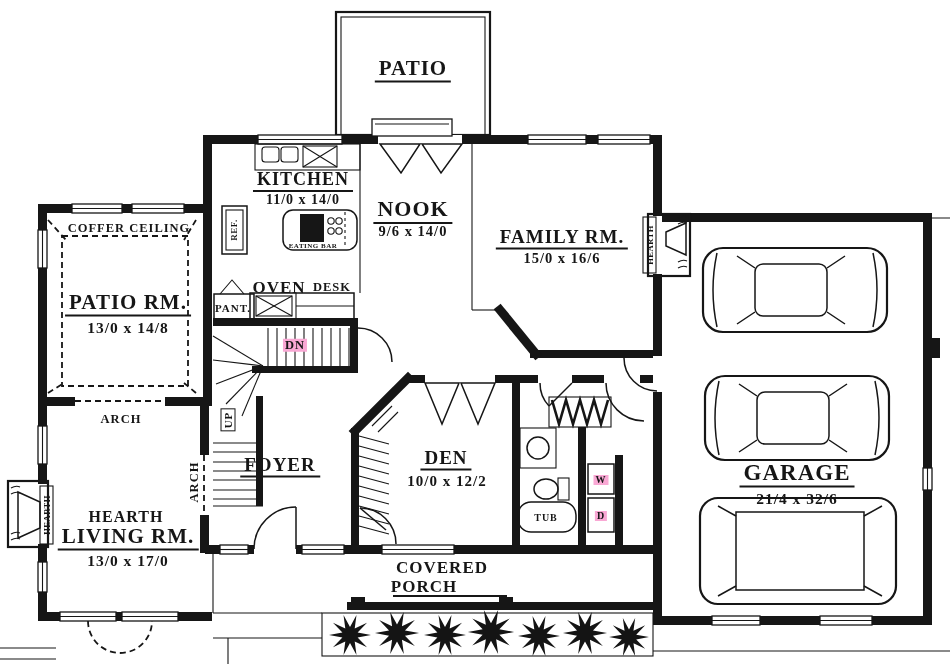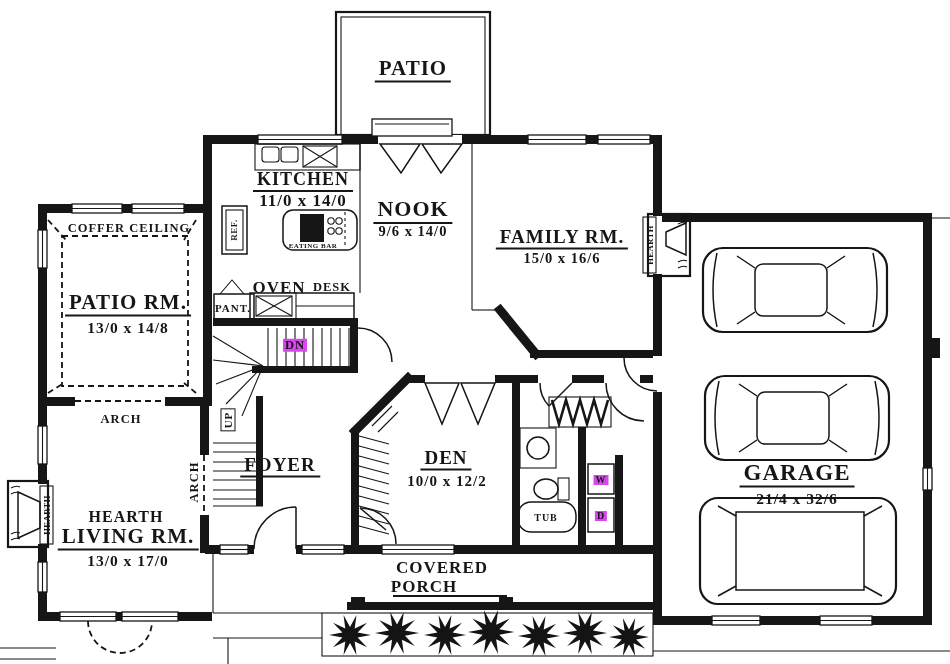--- a/index.html
+++ b/index.html
@@ -11,21 +11,21 @@
   .ln{stroke:#161616;stroke-width:1.5;fill:none;}
   .ln1{stroke:#161616;stroke-width:1.1;fill:none;}
   .ln2{stroke:#161616;stroke-width:2.2;fill:none;}
   .lnw{stroke:#161616;stroke-width:1.3;fill:#ffffff;}
   .dash{stroke:#161616;stroke-width:1.8;fill:none;stroke-dasharray:6 4;}
   .blk{fill:#161616;}
   .lbl{position:absolute;transform:translate(-50%,-50%);color:#161616;font-weight:bold;
        white-space:nowrap;letter-spacing:1px;line-height:1;z-index:2;}
   .rot{transform:translate(-50%,-50%) rotate(-90deg);}
   .u{border-bottom:2.2px solid #161616;padding:0 4px 2px;}
-  .bg{background:#d946ef;padding:0 2px;font-family:Liberation Serif, serif;}
+  .bg{background:#f9a8d4;padding:0 2px;font-family:Liberation Serif, serif;}
   .box{border:1.5px solid #161616;background:#ffffff;padding:1px 2px;}
 </style>
 </head>
 <body>
 
 <div class="plan">
 <svg width="950" height="664" viewBox="0 0 950 664">
 
   <g>
     <rect x="336" y="12" width="154" height="123" class="ln2"></rect>
@@ -272,21 +272,21 @@
   </g>
   <g>
     <path d="M213,553 L213,613 M213,613 L322,613 M213,638 L322,638 M228,638 L228,664" class="ln1"></path>
     <path d="M653,651 L950,651 M0,648 L56,648 M0,659 L56,659 M932,218 L950,218" class="ln1"></path>
   </g>
 </svg>
 
 <div class="lbl u" style="left:413px;top:70px;font-size:21px">PATIO</div>
 
 <div class="lbl u" style="left:303px;top:181px;font-size:18px">KITCHEN</div>
-<div class="lbl" style="left:303px;top:200px;font-size:17px">11/0 x 14/0</div>
+<div class="lbl" style="left:303px;top:200px;font-size:14px">11/0 x 14/0</div>
 <div class="lbl" style="left:313px;top:246px;font-size:7px;letter-spacing:0.5px">EATING BAR</div>
 <div class="lbl rot" style="left:234px;top:230px;font-size:9px;letter-spacing:0.5px">REF.</div>
 
 <div class="lbl u" style="left:413px;top:211px;font-size:22px">NOOK</div>
 <div class="lbl" style="left:413px;top:231px;font-size:14.5px">9/6 x 14/0</div>
 
 <div class="lbl u" style="left:562px;top:238px;font-size:19px">FAMILY RM.</div>
 <div class="lbl" style="left:562px;top:258px;font-size:14.5px">15/0 x 16/6</div>
 <div class="lbl rot" style="left:649.5px;top:245px;font-size:8.5px;letter-spacing:0.5px">HEARTH</div>
 

